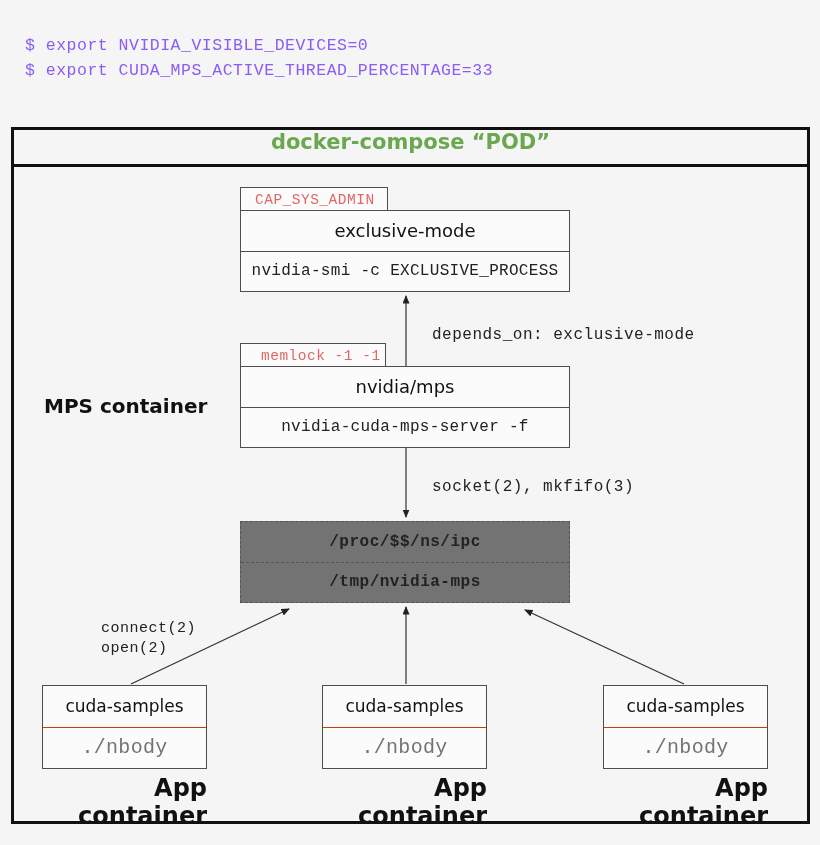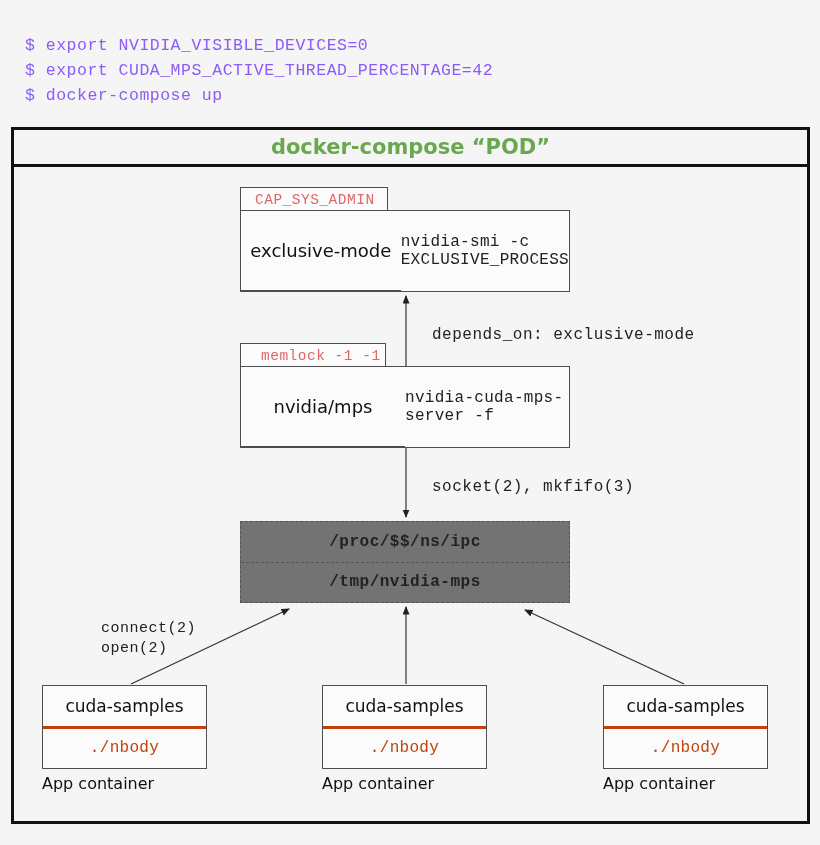--- a/index.html
+++ b/index.html
@@ -17,29 +17,29 @@
   .terminal{position:absolute;left:25px;top:33px;font-size:16.5px;line-height:25px;color:#8b5cf6;letter-spacing:0.5px;}
 
   
   .pod-box{
     position:absolute;left:11px;top:127px;width:799px;height:697px;
     border:3px solid #111;box-sizing:border-box;background:transparent;
   }
   .pod-titlebar{
     position:absolute;left:0;top:0;width:100%;height:37px;
     border-bottom:3px solid #111;box-sizing:border-box;
-    display:flex;align-items:center;justify-content:center;
+    display:flex;align-items:flex-start;justify-content:center;
   }
   .pod-title{font-size:21px;font-weight:bold;color:#6aa84f;}
 
   
   .svc-box{
     position:absolute;width:330px;height:82px;box-sizing:border-box;
     border:1px solid #4d4d4d;background:#fbfbfb;
-    display:flex;flex-direction:row;
+    display:flex;flex-direction:column;
   }
   .svc-row{flex:1;display:flex;align-items:center;justify-content:center;box-sizing:border-box;}
   .svc-row.first{border-bottom:1px solid #4d4d4d;}
   .svc-name{font-size:18px;color:#111;}
   .svc-cmd{font-size:16px;color:#222;letter-spacing:0.3px;}
 
   .badge{
     position:absolute;height:24px;box-sizing:border-box;
     border:1px solid #4d4d4d;border-bottom:none;background:#fbfbfb;
     display:flex;align-items:center;padding-left:14px;
@@ -60,36 +60,35 @@
     font-size:16px;font-weight:bold;color:#222;letter-spacing:0.5px;}
   .dashed-row.first{border-bottom:1px dashed #555;}
 
   
   .app-box{
     position:absolute;width:165px;height:84px;top:685px;box-sizing:border-box;
     border:1px solid #4d4d4d;background:#fbfbfb;
     display:flex;flex-direction:column;
   }
   .app-row{flex:1;display:flex;align-items:center;justify-content:center;box-sizing:border-box;}
-  .app-row.first{border-bottom:3px solid #c2410c;}
+  .app-row.first{border-bottom:1px solid #c2410c;}
   .app-name{font-size:17px;color:#111;}
-  .app-cmd{font-size:16px;color:#c2410c;letter-spacing:0.3px;}
-  .app-label{position:absolute;top:774px;width:165px;text-align:left;font-size:16px;font-weight:normal;color:#111;}
+  .app-cmd{font-size:20px;color:#737373;letter-spacing:0.3px;}
+  .app-label{position:absolute;top:774px;width:165px;text-align:right;font-size:24px;font-weight:bold;color:#111;}
 
   .arrows{position:absolute;left:0;top:0;width:820px;height:845px;pointer-events:none;}
 </style>
 </head>
 <body>
 
 <div class="canvas">
 
   <div class="terminal mono">
     <div>$ export NVIDIA_VISIBLE_DEVICES=0</div>
-    <div>$ export CUDA_MPS_ACTIVE_THREAD_PERCENTAGE=42</div>
-    <div>$ docker-compose up</div>
+    <div>$ export CUDA_MPS_ACTIVE_THREAD_PERCENTAGE=33</div>
   </div>
 
   <div class="pod-box">
     <div class="pod-titlebar">
       <span class="pod-title">docker-compose “POD”</span>
     </div>
   </div>
 
   <div class="badge mono" style="left:240px;top:187px;width:148px;">CAP_SYS_ADMIN</div>
   <div class="svc-box" style="left:240px;top:210px;">
@@ -105,20 +104,21 @@
 
   <div class="badge mono" style="left:240px;top:343px;width:146px;padding-left:20px;">memlock -1 -1</div>
   <div class="svc-box" style="left:240px;top:366px;">
     <div class="svc-row first">
       <span class="svc-name">nvidia/mps</span>
     </div>
     <div class="svc-row">
       <span class="svc-cmd mono">nvidia-cuda-mps-server -f</span>
     </div>
   </div>
+  <div class="side-label" style="left:44px;top:394px;">MPS container</div>
 
   <div class="edge-label mono" style="left:432px;top:478px;">socket(2), mkfifo(3)</div>
 
   <div class="dashed-box">
     <div class="dashed-row first mono">/proc/$$/ns/ipc</div>
     <div class="dashed-row mono">/tmp/nvidia-mps</div>
   </div>
 
   <div class="edge-label mono" style="left:101px;top:619px;font-size:15px;line-height:20px;">
     <div>connect(2)</div>

